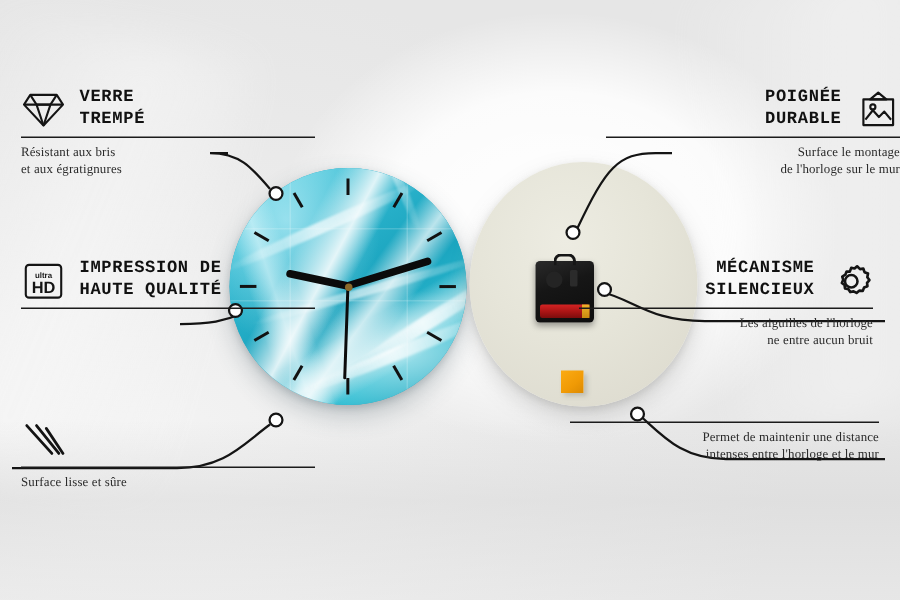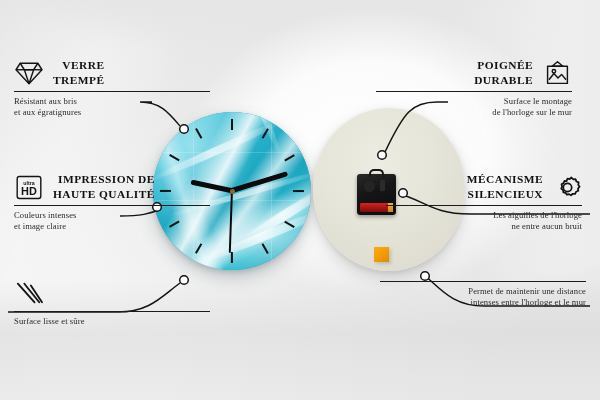--- a/index.html
+++ b/index.html
@@ -47,28 +47,27 @@
   }
   .feature.right .feat-head { flex-direction: row-reverse; }
 
   .feat-icon {
     flex: 0 0 auto;
     width: 30px; height: 30px;
     display: flex; align-items: center; justify-content: center;
     color: #141414;
   }
   .feat-title {
-    font-family: Liberation Serif, serif;
+    font-family: Liberation Mono, monospace;
     font-weight: bold;
     font-size: 11.4px;
     letter-spacing: 0.45px;
     line-height: 1.28;
     color: #111111;
     text-transform: uppercase;
-    text-align: right;
   }
   .feat-rule {
     height: 0;
     border-top: 1.3px solid #1b1b1b;
     margin: 3px 0 3.5px 0;
   }
   .feat-desc {
     font-family: "Liberation Serif", serif;
     font-size: 8.6px;
     line-height: 1.32;
@@ -338,43 +337,39 @@
           <text x="16" y="12.5" font-family="Liberation Sans, sans-serif" font-size="6" font-weight="bold" fill="#141414" text-anchor="middle">ultra</text>
           <text x="16" y="24" font-family="Liberation Sans, sans-serif" font-size="12.5" font-weight="bold" fill="#141414" text-anchor="middle">HD</text>
         </svg>
       </span>
       <div class="feat-title">
         <div>IMPRESSION DE</div>
         <div>HAUTE QUALITÉ</div>
       </div>
     </div>
     <div class="feat-rule"></div>
-    <div class="feat-desc">
-      <div>Couleurs intenses</div>
-      <div>et image claire</div>
-    </div>
   </div>
 
   <div class="feature left" style="left:14px; top:278px;">
     <div class="feat-head">
       <span class="feat-icon">
         <svg viewBox="0 0 32 28" width="30" height="26" stroke="#141414" stroke-width="2" stroke-linecap="round">
           <line x1="4" y1="4" x2="22" y2="24"></line>
           <line x1="11" y1="4" x2="27" y2="24"></line>
           <line x1="18" y1="6" x2="30" y2="24"></line>
         </svg>
       </span>
     </div>
     <div class="feat-rule"></div>
     <div class="feat-desc">
       <div>Surface lisse et sûre</div>
     </div>
   </div>
 
-  <div class="feature right" style="left:376px; top:58px;">
+  <div class="feature right" style="left:404px; top:58px;">
     <div class="feat-head">
       <span class="feat-icon">
         <svg viewBox="0 0 32 30" width="29" height="27" fill="none" stroke="#141414" stroke-width="1.6" stroke-linejoin="round">
           <path d="M16 2 L10 7 H22 Z"></path>
           <rect x="5" y="7" width="22" height="19"></rect>
           <path d="M6.5 22 L12 15 L16.5 20 L20.5 16 L25.5 22"></path>
           <circle cx="12" cy="12.5" r="1.9"></circle>
         </svg>
       </span>
       <div class="feat-title">

